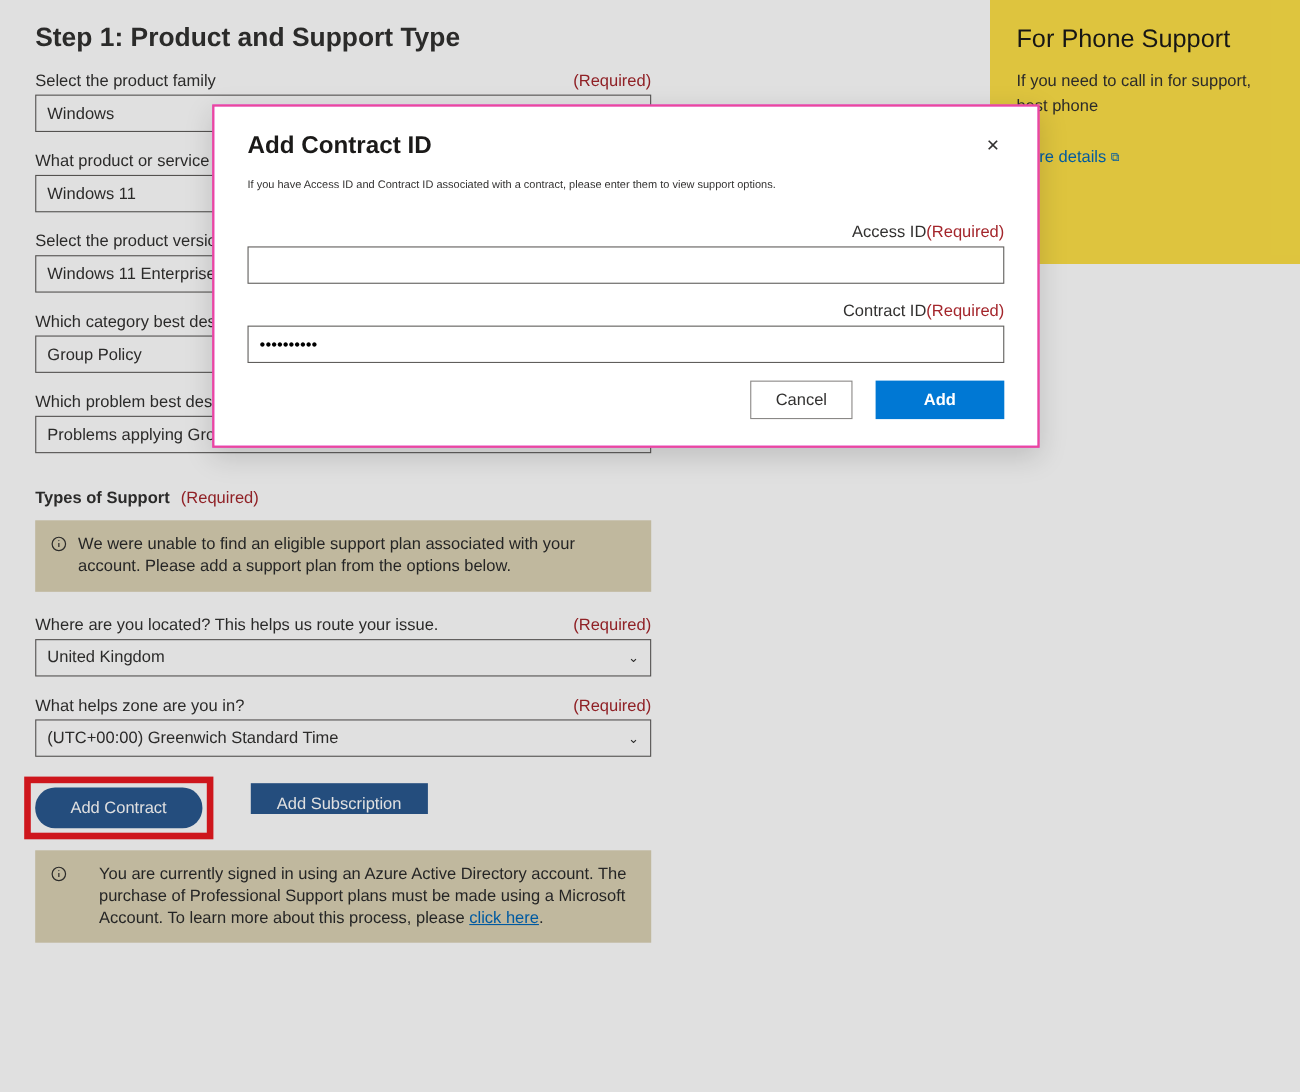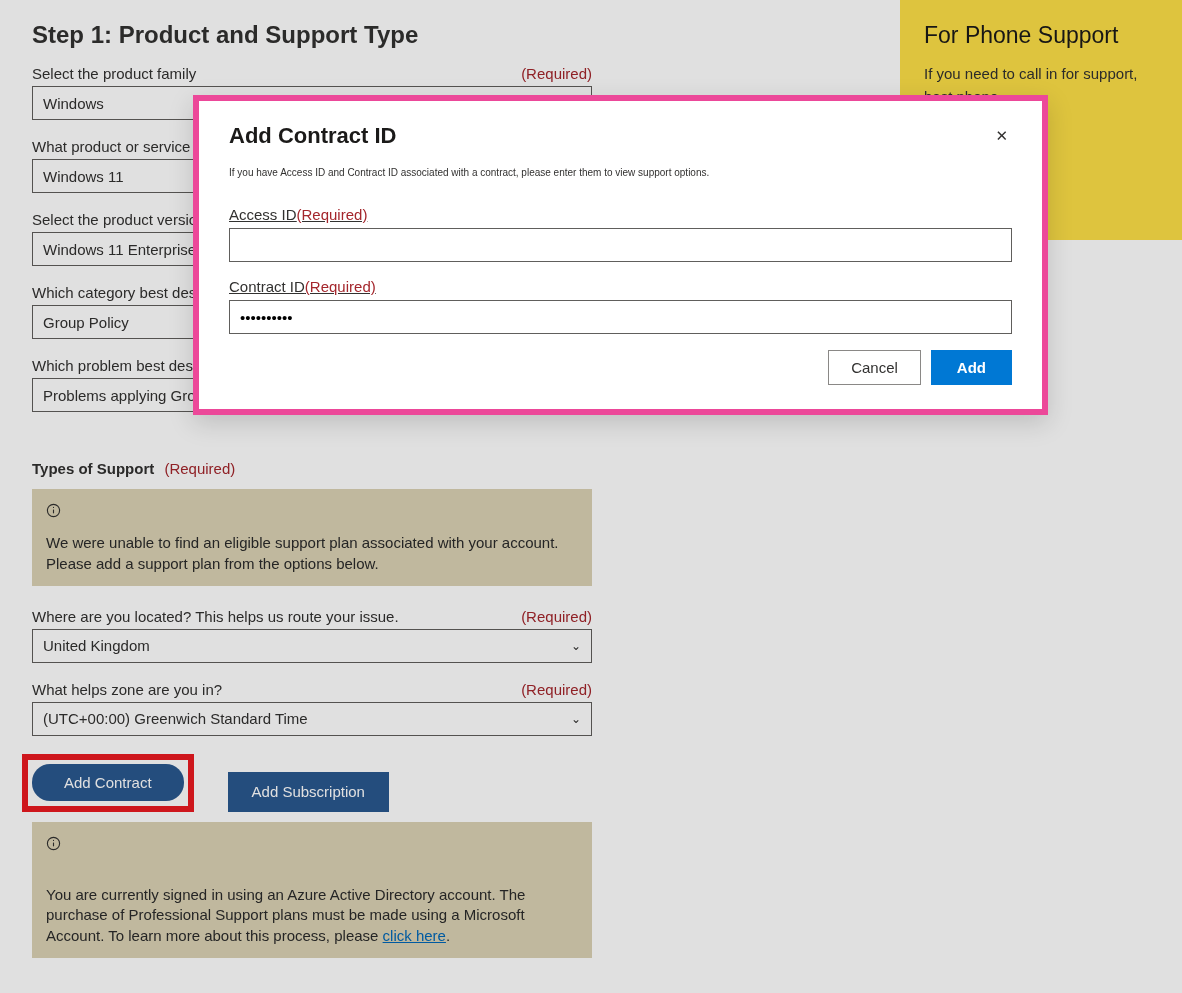--- a/index.html
+++ b/index.html
@@ -63,38 +63,37 @@
       color: #323130;
       cursor: pointer;
     }
     .chevron-down {
       font-size: 12px;
       color: #323130;
     }
     .section-label {
       font-weight: 600;
       font-size: 15px;
-      margin-top: 48px;
+      margin-top: 32px;
     }
     .section-label .required {
       font-weight: 400;
       margin-left: 6px;
     }
     .info-box {
       width: 560px;
       background: #dbd2b4;
       padding: 12px 14px;
       margin-top: 12px;
       display: flex;
       gap: 10px;
       align-items: flex-start;
       color: #2b2b2b;
       font-size: 15px;
       line-height: 1.35;
-      flex-direction: column;
     }
     .info-icon {
       flex-shrink: 0;
       margin-top: 2px;
     }
     .info-icon svg {
       width: 15px;
       height: 15px;
     }
     .link {
@@ -168,22 +167,22 @@
     .overlay {
       position: absolute;
       inset: 0;
       background: rgba(0,0,0,0.12);
       z-index: 5;
     }
     .modal-border {
       position: absolute;
       left: 193px;
       top: 95px;
-      width: 855px;
-      border: 6px solid #ec4899;
+      width: 752px;
+      border: 2px solid #ec4899;
       background: #d946ef;
       z-index: 10;
       box-shadow: 0 8px 24px rgba(0,0,0,0.15);
     }
     .modal {
       padding: 22px 30px 24px 30px;
       background: #ffffff;
     }
     .modal-header-row {
       display: flex;
@@ -204,55 +203,54 @@
       padding: 4px;
     }
     .modal-desc {
       font-size: 10px;
       color: #323130;
       margin-top: 18px;
       margin-bottom: 28px;
     }
     .modal-field-label-row {
       display: flex;
-      justify-content: flex-start;
+      justify-content: flex-end;
       align-items: baseline;
       margin-bottom: 5px;
-      text-decoration: underline;
     }
     .modal-input {
       width: 100%;
       height: 34px;
       border: 1px solid #605e5c;
       padding: 0 10px;
       font-size: 15px;
       font-family: inherit;
     }
     .modal-field {
       margin-bottom: 16px;
     }
     .modal-actions {
       display: flex;
       justify-content: flex-end;
-      gap: 10px;
+      gap: 21px;
       margin-top: 8px;
     }
     .btn-secondary {
       background: #ffffff;
       border: 1px solid #8a8886;
       padding: 8px 22px;
       font-size: 15px;
       cursor: pointer;
       color: #323130;
     }
     .btn-blue {
       background: #0078d4;
       border: none;
       color: #ffffff;
-      padding: 8px 26px;
+      padding: 8px 44px;
       font-size: 15px;
       font-weight: 600;
       cursor: pointer;
     }
   </style>
 </head>
 <body>
 
 <div class="page-wrapper">
   <div class="main-content">
@@ -344,21 +342,21 @@
         <span>(UTC+00:00) Greenwich Standard Time</span>
         <span class="chevron-down">⌄</span>
       </div>
     </div>
 
 
     <div class="button-row">
       <span class="highlight-red" style="margin-left:-10px;">
         <button class="btn-primary" style="padding:10px 32px;border-radius:18px;">Add Contract</button>
       </span>
-      <button class="btn-primary" style="margin-top:18px; height:40px;">Add Subscription</button>
+      <button class="btn-primary" style="margin-top:6px; height:28px;">Add Subscription</button>
     </div>
 
     <div class="info-box" style="margin-top:10px;gap:29px;">
       <span class="info-icon">
         <svg viewBox="0 0 16 16" fill="none" stroke="#323130" stroke-width="1.2">
           <circle cx="8" cy="8" r="6.5"></circle>
           <line x1="8" y1="7" x2="8" y2="11"></line>
           <circle cx="8" cy="4.7" r="0.6" fill="#323130" stroke="none"></circle>
         </svg>
       </span>

